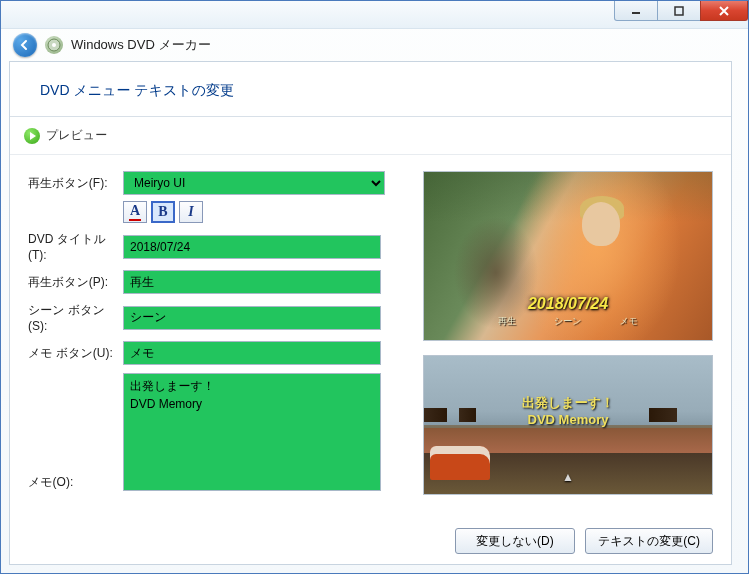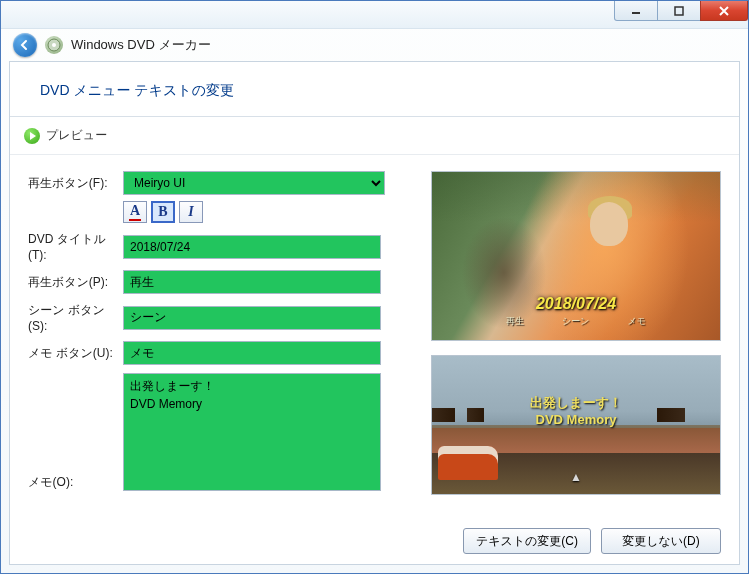--- a/index.html
+++ b/index.html
@@ -11,21 +11,21 @@
 .tb-btn { width: 44px; height: 20px; border: 1px solid #8aa8c8; border-top: none; background: linear-gradient(to bottom, #f2f7fb 0%, #dce8f2 100%); display: flex; align-items: center; justify-content: center; font-size: 10px; color: #333; margin-left: -1px; }
 .tb-btn.min { border-radius: 0 0 0 3px; }
 .tb-btn.close { width: 48px; border-radius: 0 0 3px 0; background: linear-gradient(to bottom, #e87a6a 0%, #d94530 50%, #c83820 100%); border-color: #a83828; color: #fff; font-weight: bold; }
 .tb-btn svg { width: 12px; height: 10px; }
 
 .header { height: 32px; display: flex; align-items: center; padding: 8px 12px; gap: 8px; }
 .back-btn { width: 24px; height: 24px; border-radius: 50%; background: radial-gradient(circle at 30% 30%, #5aa8e8, #1a68b8); display: flex; align-items: center; justify-content: center; color: #fff; cursor: pointer; box-shadow: inset 0 1px 2px rgba(255,255,255,.5), 0 1px 2px rgba(0,0,0,.3); }
 .app-icon { width: 18px; height: 18px; border-radius: 50%; background: radial-gradient(circle at 40% 35%, #d8e8d0, #88a878); display: flex; align-items: center; justify-content: center; font-size: 10px; }
 .app-title { font-size: 13px; color: #222; }
 
-.content-frame { flex: 1; margin: 0 8px 8px 8px; border: 1px solid #c8d4e0; background: #fff; display: flex; flex-direction: column; }
+.content-frame { flex: 1; margin: 0 16px 8px 8px; border: 1px solid #c8d4e0; background: #fff; display: flex; flex-direction: column; }
 
 .page-heading { padding: 20px 30px 16px 30px; color: #003a8a; font-size: 14px; border-bottom: 1px solid #d8e0e8; }
 
 .preview-link { padding: 10px 14px; display: flex; align-items: flex-end; gap: 6px; color: #333; border-bottom: 1px solid #e8ecf0; cursor: pointer; }
 .preview-link .play-icon { width: 16px; height: 16px; border-radius: 50%; background: radial-gradient(circle at 35% 30%, #8ee868, #3aa818); display: flex; align-items: center; justify-content: center; }
 .preview-link .play-icon::after { content: ""; border-left: 6px solid #fff; border-top: 4px solid transparent; border-bottom: 4px solid transparent; margin-left: 2px; }
 
 .form-area { flex: 1; padding: 16px 18px; display: flex; gap: 24px; }
 .form-left { flex: 1; display: flex; flex-direction: column; gap: 8px; }
 .form-right { width: 290px; display: flex; flex-direction: column; gap: 14px; }
@@ -187,18 +187,18 @@
             <div>出発しまーす！</div>
             <div>DVD Memory</div>
           </div>
           <div class="pv2-arrow">▲</div>
         </div>
 
       </div>
     </div>
 
     <div class="footer">
+      <button class="btn">変更しない(D)</button>
       <button class="btn">テキストの変更(C)</button>
-      <button class="btn">変更しない(D)</button>
     </div>
 
   </div>
 </div>
 
 </body></html>

